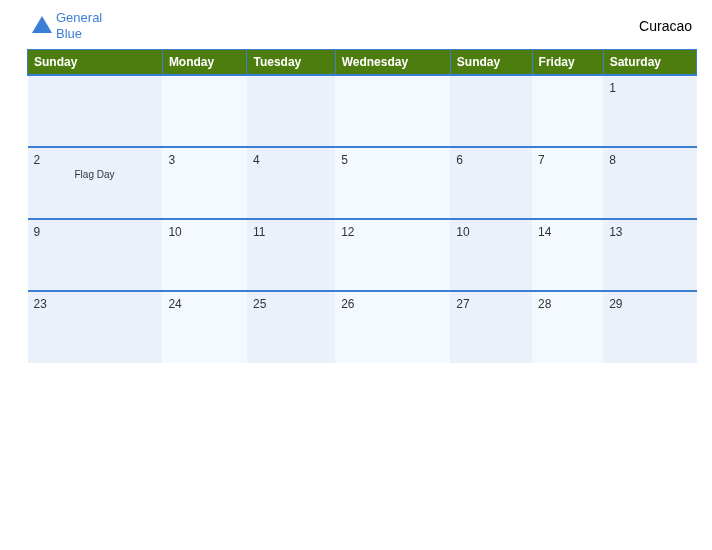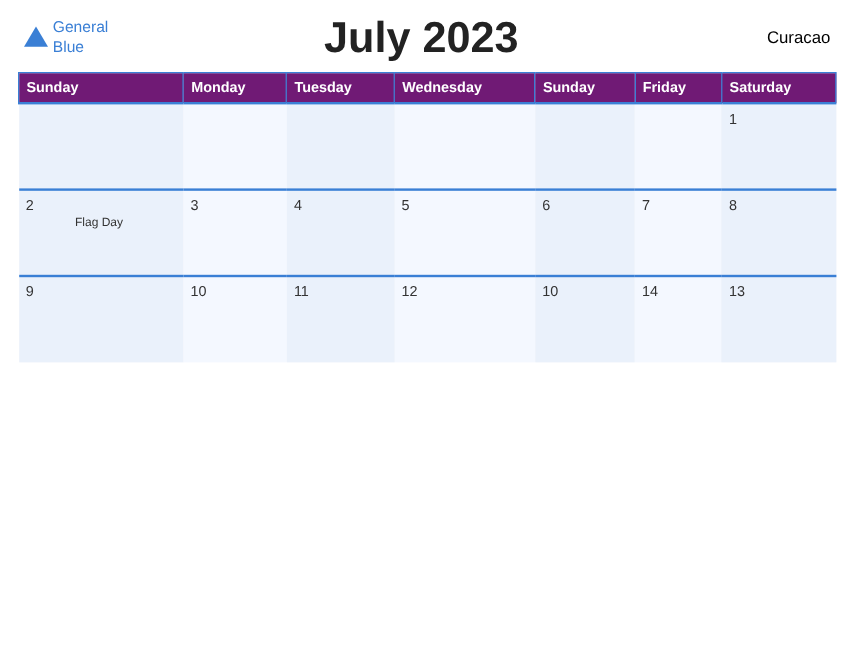--- a/index.html
+++ b/index.html
@@ -7,21 +7,21 @@
       width: 712px;
       height: 550px;
       background: #fff;
       font-family: Arial, sans-serif;
       overflow: hidden;
     }
     .calendar-container {
       width: 712px;
       height: 474px;
       background: #fff;
-      padding: 10px 15px 10px 15px;
+      padding: 10px 15px 10px 27px;
     }
     .header {
       display: flex;
       align-items: center;
       justify-content: space-between;
       margin-bottom: 8px;
       padding: 0 5px;
     }
     .logo {
       display: flex;
@@ -56,21 +56,21 @@
       font-size: 14px;
       color: #000000;
       text-align: right;
       min-width: 80px;
     }
     .calendar-table {
       width: 100%;
       border-collapse: collapse;
     }
     .calendar-table thead tr th {
-      background-color: #701a75;
+      background-color: #4d7c0f;
       color: #fff;
       font-size: 12px;
       font-weight: bold;
       padding: 5px 6px;
       text-align: left;
       border: 1px solid #3a7fd5;
     }
     .calendar-table tbody tr {
       height: 72px;
       vertical-align: top;
@@ -110,21 +110,20 @@
 
 <div class="calendar-container">
   <div class="header">
     <div class="logo">
       <div class="logo-triangle"></div>
       <div class="logo-text">
         <span>General</span>
         <span>Blue</span>
       </div>
     </div>
-    <div class="month-title">July 2023</div>
     <div class="country">Curacao</div>
   </div>
 
   <table class="calendar-table">
     <thead>
       <tr>
       <th>Sunday</th>
           <th>Monday</th>
           <th>Tuesday</th>
           <th>Wednesday</th>
@@ -185,15 +184,38 @@
           <td>
             <span class="day-number">10</span>
           </td>
           <td>
             <span class="day-number">14</span>
           </td>
           <td>
             <span class="day-number">13</span>
           </td>
         </tr>
+        <tr>
+          <td>
+            <span class="day-number">23</span>
+          </td>
+          <td>
+            <span class="day-number">24</span>
+          </td>
+          <td>
+            <span class="day-number">25</span>
+          </td>
+          <td>
+            <span class="day-number">26</span>
+          </td>
+          <td>
+            <span class="day-number">27</span>
+          </td>
+          <td>
+            <span class="day-number">28</span>
+          </td>
+          <td>
+            <span class="day-number">29</span>
+          </td>
+        </tr>
       </tbody>
   </table>
 </div>
 
 </body></html>

